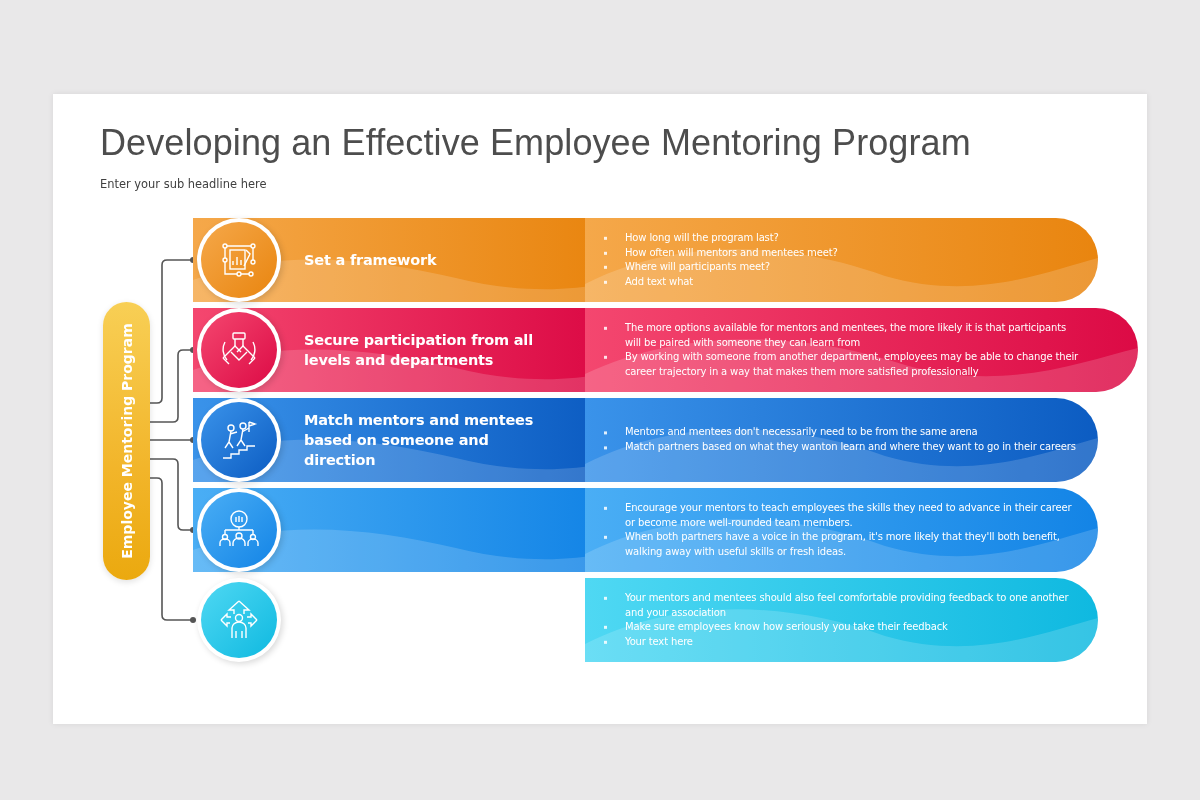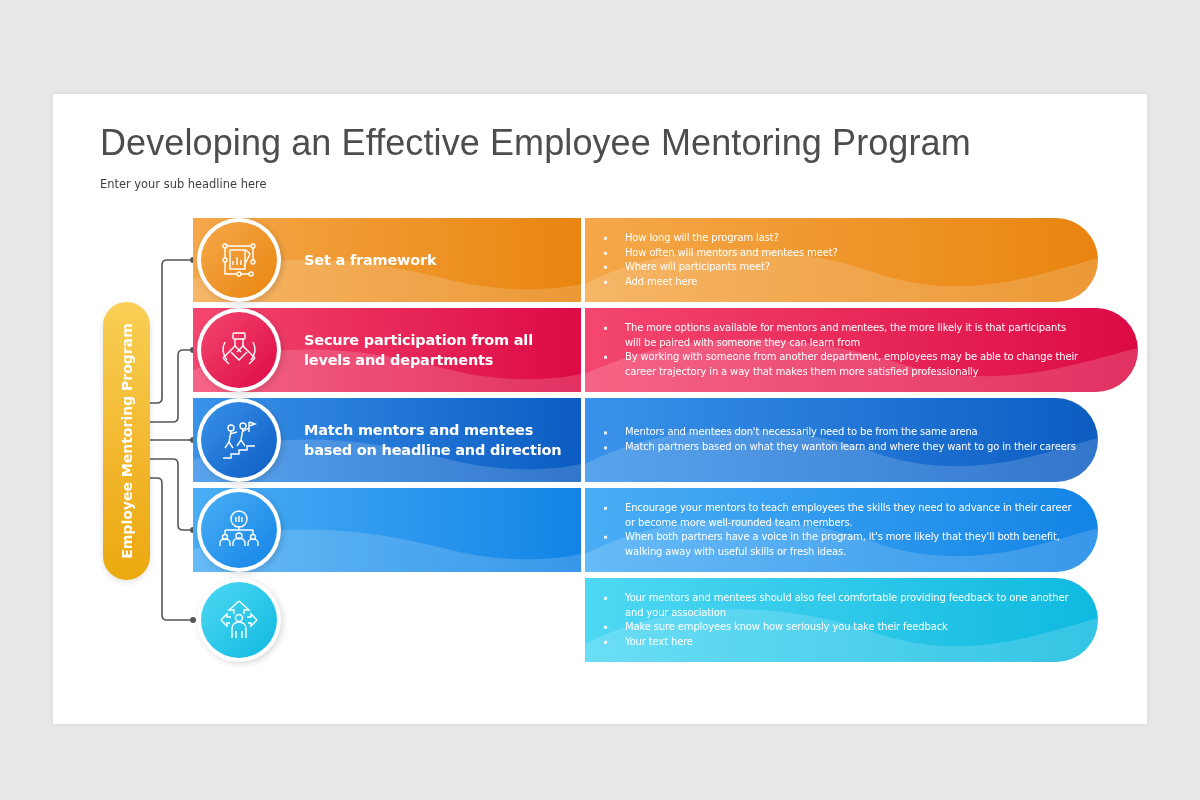--- a/index.html
+++ b/index.html
@@ -33,21 +33,21 @@
   .pill-label {
     position: absolute; left: 50%; top: 50%;
     transform: translate(-50%, -50%) rotate(-90deg);
     white-space: nowrap; color: #fff; font-weight: bold; font-size: 14px;
     font-family: "DejaVu Sans", sans-serif;
   }
   svg.connectors { position: absolute; left: 0; top: 0; pointer-events: none; }
 
   .row { position: absolute; left: 140px; height: 84px; width: 905px; }
   .left-band {
-    position: absolute; left: 0; top: 0; width: 388px; height: 84px; overflow: hidden;
+    position: absolute; left: 0; top: 0; width: 388px; height: 84px; overflow: hidden; padding-left: 20px;
   }
   .right-band {
     position: absolute; left: 392px; top: 0; width: 513px; height: 84px; overflow: hidden;
     border-radius: 0 42px 42px 0;
   }
   .wave {
     position: absolute; left: 0; top: 0; width: 100%; height: 100%;
   }
   .row-title {
     position: absolute; left: 111px; top: 50%; transform: translateY(-50%);
@@ -117,21 +117,21 @@
       <div class="row-title">Set a framework</div>
     </div>
     <div class="right-band" style="background:linear-gradient(90deg,#f5a84a,#e9850f);">
       <svg class="wave" viewBox="0 0 513 84" preserveAspectRatio="none">
           <path d="M0 84 V66 C90 20 200 22 300 58 C390 84 460 54 513 40 V84 Z" fill="rgba(255,255,255,0.16)"></path>
         </svg>
       <ul class="bullets">
         <li>How long will the program last?</li>
         <li>How often will mentors and mentees meet?</li>
         <li>Where will participants meet?</li>
-        <li>Add meet here</li>
+        <li>Add text what</li>
       </ul>
     </div>
     <div class="circle">
       <div class="circle-inner" style="background:linear-gradient(135deg,#f5a84a,#e9850f);">
         <svg viewBox="0 0 44 44" fill="none" stroke="#fff" stroke-width="1.4">
           <rect x="13" y="12" width="15" height="19"></rect>
           <path d="M16 27 V23 M20 27 V19 M24 27 V22"></path>
           <path d="M29 12 L33 16 L27 28"></path>
           <circle cx="8" cy="8" r="2"></circle>
             <circle cx="36" cy="8" r="2"></circle>
@@ -172,21 +172,21 @@
         </svg>
       </div>
     </div>
   </div>
 
   <div class="row" style="top:304px;">
     <div class="left-band" style="background:linear-gradient(90deg,#3a93ea,#0c5cc2);">
       <svg class="wave" viewBox="0 0 388 84" preserveAspectRatio="none">
           <path d="M0 84 V62 C80 30 170 40 250 60 C310 76 360 72 388 66 V84 Z" fill="rgba(255,255,255,0.16)"></path>
         </svg>
-      <div class="row-title">Match mentors and mentees based on headline and direction</div>
+      <div class="row-title">Match mentors and mentees based on someone and direction</div>
     </div>
     <div class="right-band" style="background:linear-gradient(90deg,#3a93ea,#0c5cc2);">
       <svg class="wave" viewBox="0 0 513 84" preserveAspectRatio="none">
           <path d="M0 84 V66 C90 20 200 22 300 58 C390 84 460 54 513 40 V84 Z" fill="rgba(255,255,255,0.16)"></path>
         </svg>
       <ul class="bullets">
         <li>Mentors and mentees don't necessarily need to be from the same arena</li>
         <li>Match partners based on what they wanton learn and where they want to go in their careers</li>
       </ul>
     </div>

